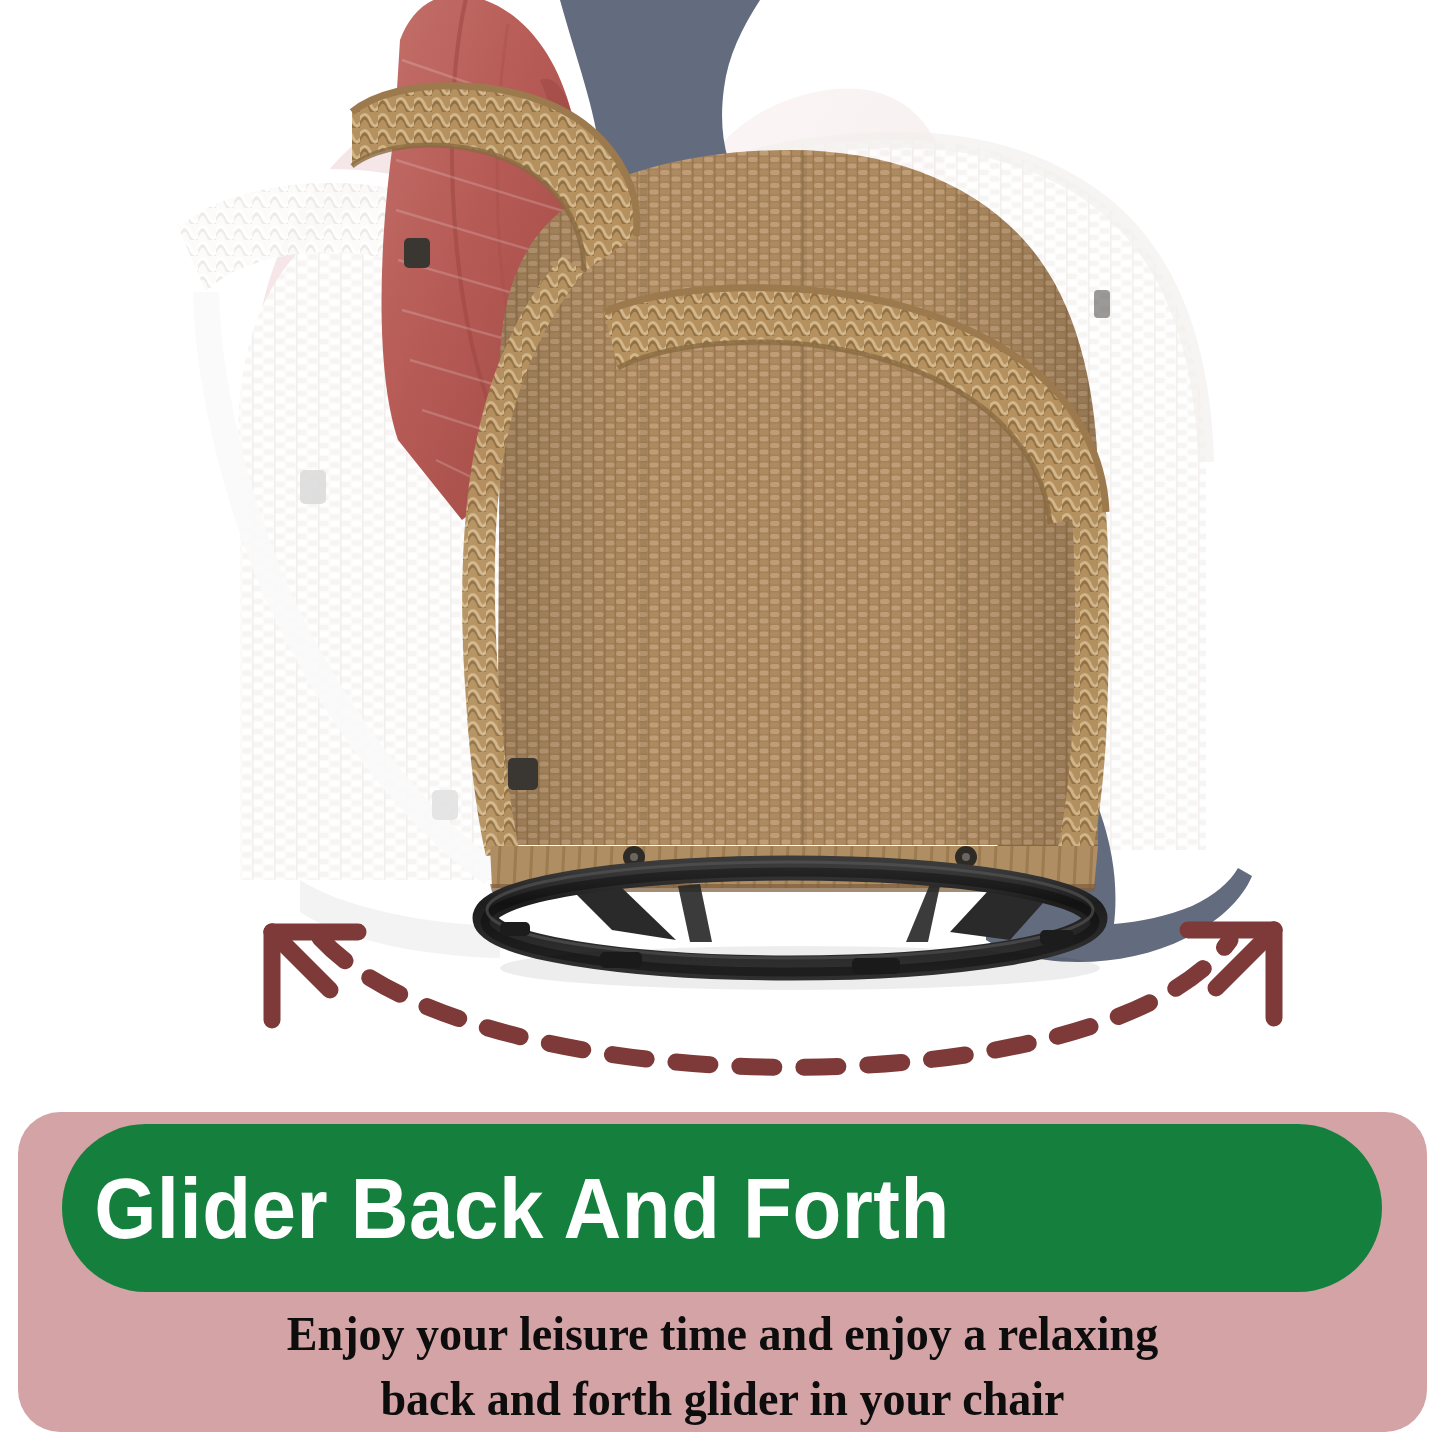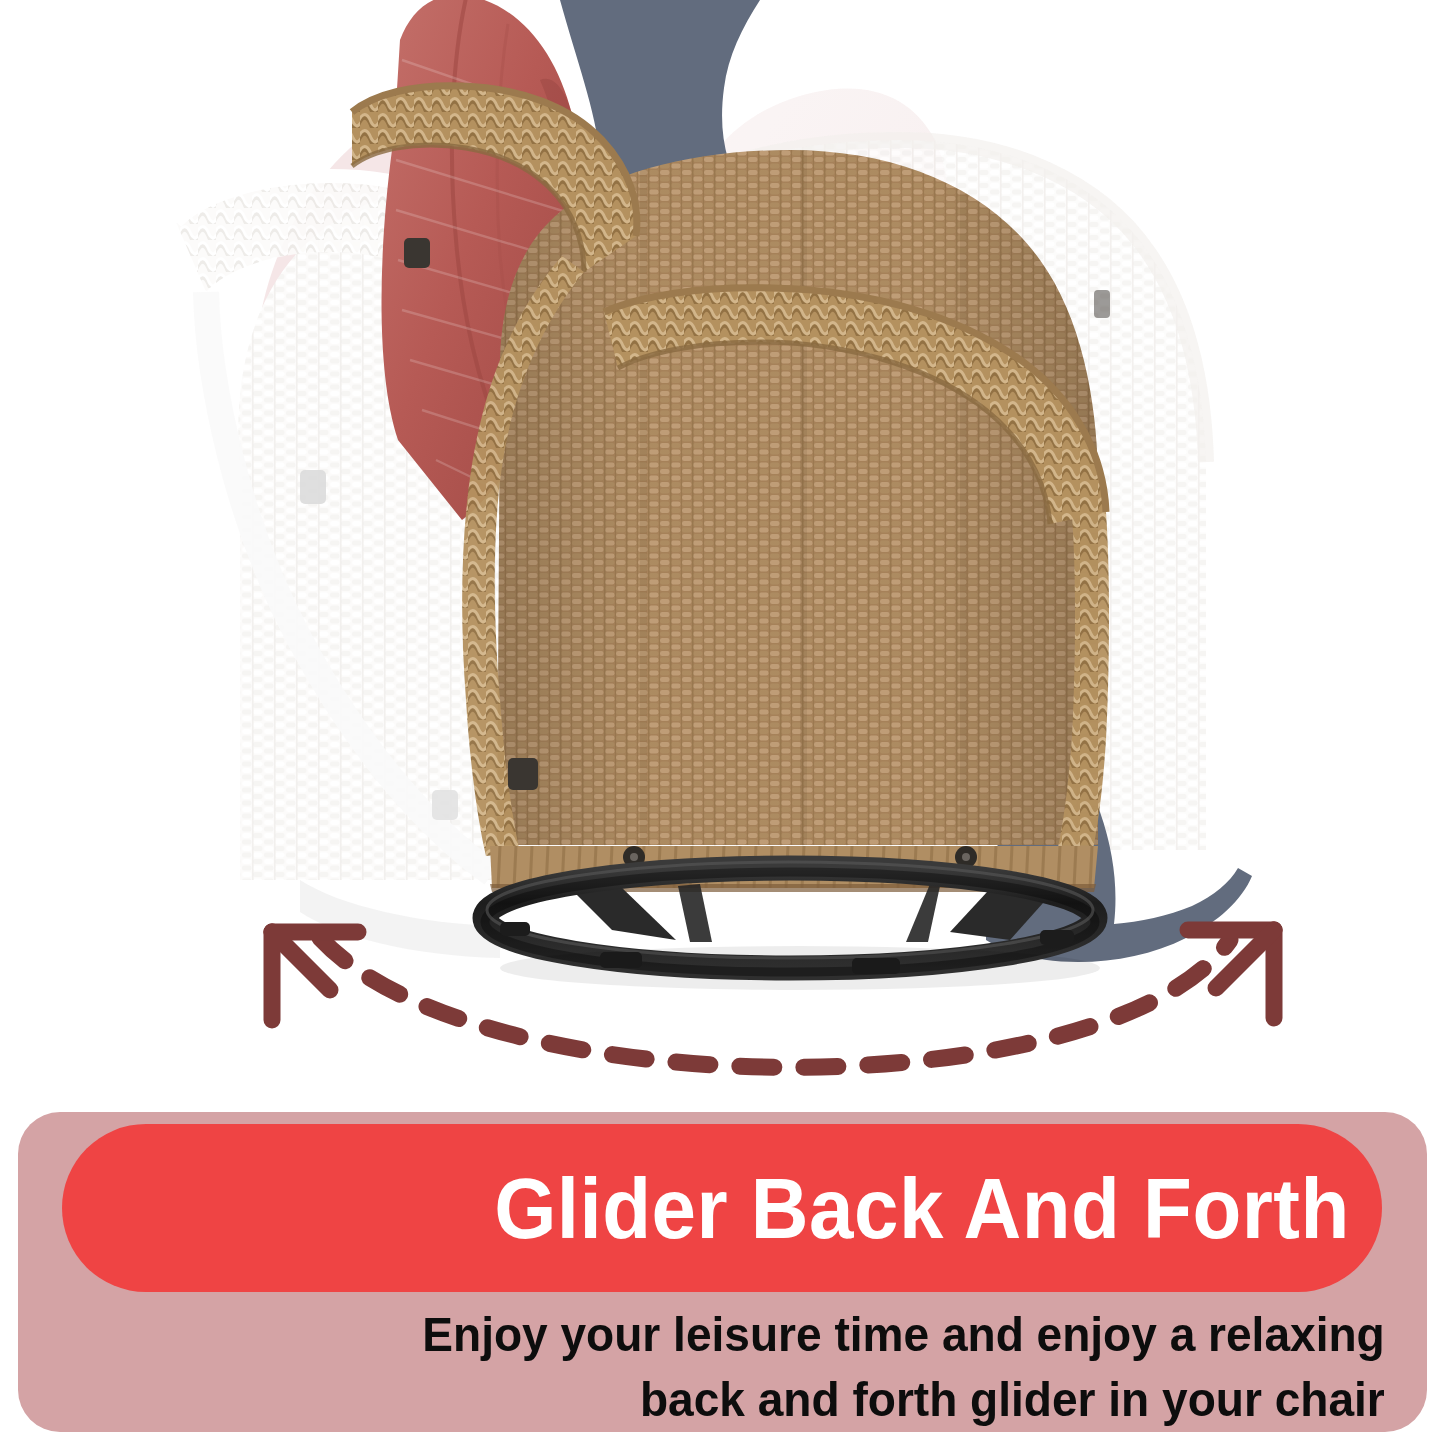--- a/index.html
+++ b/index.html
@@ -50,46 +50,46 @@
     border-radius: 42px;
     overflow: hidden;
   }
 
   .title-pill {
     position: absolute;
     left: 44px;
     top: 12px;
     width: 1320px;
     height: 168px;
-    background: #ef4444;
+    background: #15803d;
     border-radius: 90px;
     display: flex;
     align-items: center;
-    justify-content: flex-end;
+    justify-content: flex-start;
   }
 
   .title-text {
     color: #ffffff;
     font-family: "Liberation Sans Narrow", "Liberation Sans", sans-serif;
     font-size: 86px;
     font-weight: bold;
     letter-spacing: 0.5px;
     line-height: 1;
     white-space: nowrap;
     transform: scaleX(0.93);
   }
 
   .subtitle-block {
     position: absolute;
     left: 0;
     top: 190px;
     width: 100%;
-    text-align: right;
+    text-align: center;
     color: #0d0d0d;
-    font-family: Liberation Sans, sans-serif;
+    font-family: Liberation Serif, serif;
     font-size: 49px;
     font-weight: bold;
     line-height: 1.32;
   }
   .subtitle-line {
     display: block;
     white-space: nowrap;
     transform: scaleX(0.94);
   }
 </style>

